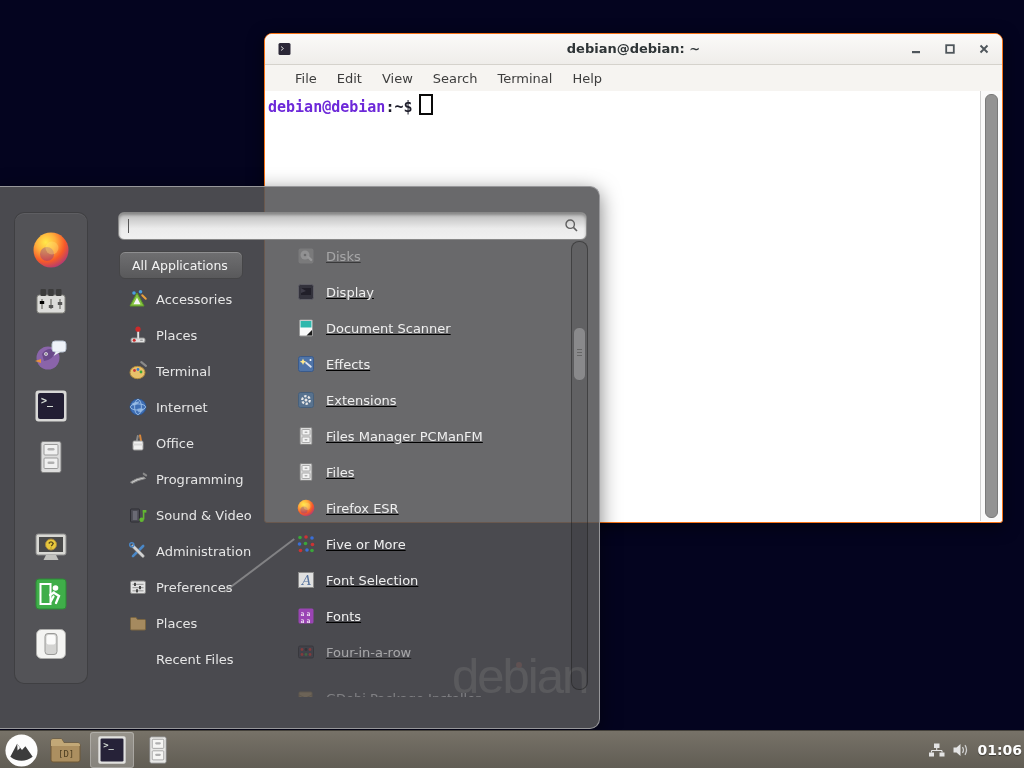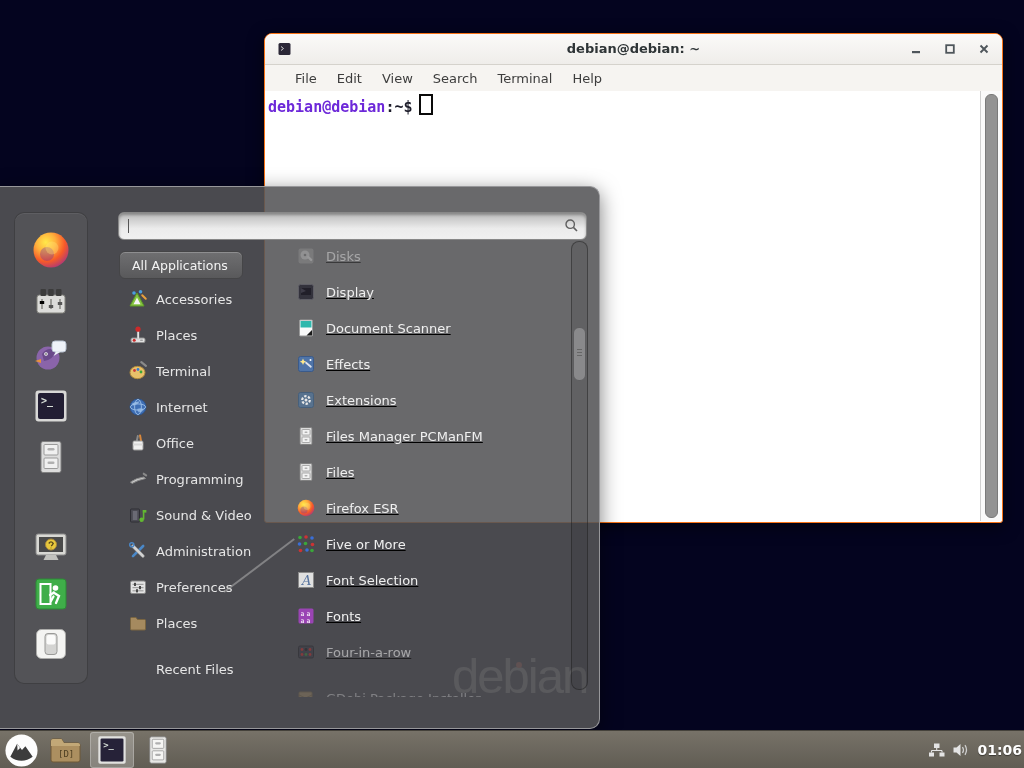--- a/index.html
+++ b/index.html
@@ -48,21 +48,21 @@
              background:transparent;font-size:13px;color:#222;caret-color:#222;padding:0;}
   .caret-line{position:absolute;left:9px;top:6px;width:1px;height:14px;background:#555;}
   .search-glass{position:absolute;right:7px;top:5px;}
 
   .allapps-btn{position:absolute;left:119px;top:64px;width:124px;height:28px;border-radius:6px;
                background:linear-gradient(#6f6f71,#59595b);border:1px solid #454547;
                box-shadow:inset 0 1px 0 rgba(255,255,255,.22);
                color:#f4f4f4;font-size:12.5px;line-height:28px;padding-left:12px;box-sizing:border-box;}
   .cats{position:absolute;left:119px;top:94px;width:150px;}
   .cat-row{height:36px;display:flex;align-items:center;gap:8px;padding-left:9px;color:#e6e6e6;font-size:13px;}
-  .cat-row.no-icon{padding-left:37px;align-items:flex-end;}
+  .cat-row.no-icon{padding-left:37px;}
 
   .apps{position:absolute;left:288px;top:51px;width:284px;height:459px;overflow:hidden;text-decoration:underline;}
   .app-row{height:36px;display:flex;align-items:center;gap:10px;padding-left:8px;color:#f0f0f0;font-size:13px;}
   .fade-45{opacity:.45;} .fade-55{opacity:.55;} .fade-30{opacity:.32;align-items:flex-end;}
 
   .apps-scroll{position:absolute;left:571px;top:54px;width:15px;height:447px;
                border:1px solid rgba(25,25,25,.45);border-radius:8px;background:rgba(0,0,0,.07);}
   .apps-thumb{position:absolute;left:1px;top:85px;width:11px;height:52px;background:#89898b;
               border:1px solid #5e5e60;border-radius:6px;}
   .apps-thumb:after{content:"";position:absolute;left:3px;top:21px;width:5px;height:8px;

